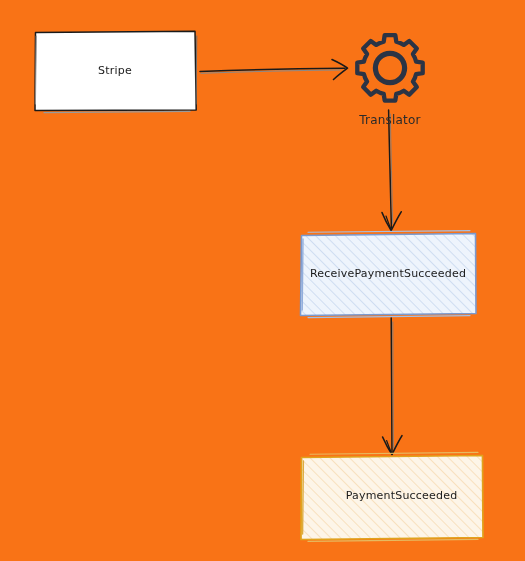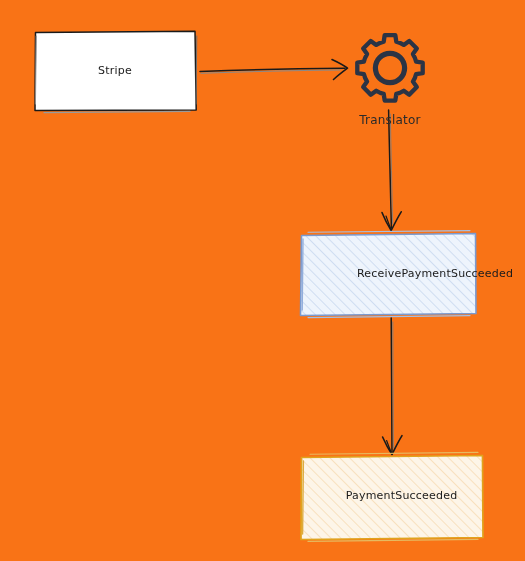--- a/index.html
+++ b/index.html
@@ -119,17 +119,17 @@
       <path d="M303.4,461 L302.6,534" fill="none" stroke="#ddab3f" stroke-width="1.4" stroke-linecap="round"></path>
       <path d="M308,541.4 L478,539.4" fill="none" stroke="#e6ba60" stroke-width="1.2" stroke-linecap="round"></path>
       <path d="M310,454.2 L478,452.4" fill="none" stroke="#e6ba60" stroke-width="1.1" stroke-linecap="round"></path>
     </g>
   </svg>
 
   <div class="node-label" style="left:34px; top:64px; width:162px;">Stripe</div>
 
   <div class="icon-label" style="left:340px; top:113px; width:100px;">Translator</div>
 
-  <div class="node-label" style="left:300px; top:267px; width:176px;margin-left:47px;">ReceivePaymentSucceeded</div>
+  <div class="node-label" style="left:300px; top:267px; width:176px;">ReceivePaymentSucceeded</div>
 
   <div class="node-label" style="left:300px; top:489px; width:183px;margin-left:10px;">PaymentSucceeded</div>
 
 </div>
 
 </body></html>

